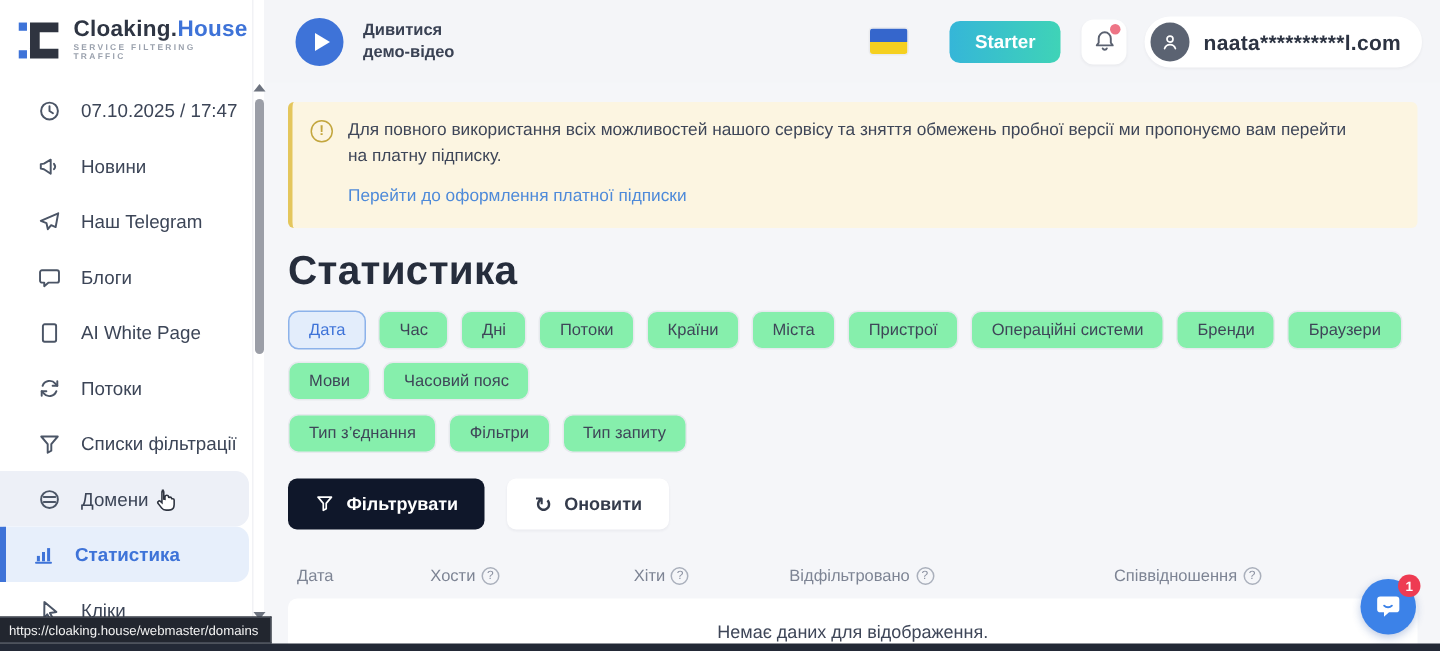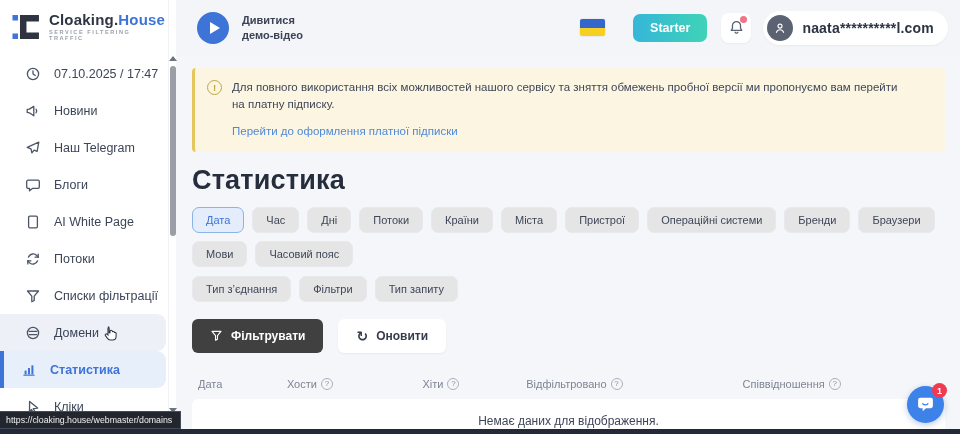--- a/index.html
+++ b/index.html
@@ -56,26 +56,26 @@
   .banner { background:#fcf5e1; border-left:3px solid #e4c65c; border-radius:4px; padding:11px 14px 12px 12px; display:flex; gap:10px; }
   .warn-icon { width:15px; height:15px; border:1.3px solid #c3a63e; border-radius:50%; color:#c3a63e; font-size:9.5px; font-weight:700; display:flex; align-items:center; justify-content:center; flex:none; margin-top:1px; }
   .banner-body { font-size:11.5px; color:#3e4658; line-height:1.5; }
   .banner-text { max-width:668px; }
   .banner-link { display:inline-block; margin-top:9px; color:#4e8ad9; cursor:pointer; }
 
   .page-title { margin-top:13px; font-size:27px; font-weight:800; color:#262d3c; letter-spacing:.2px; }
 
   .tabs-row { display:flex; gap:8px; margin-top:11px; flex-wrap:wrap; }
   .tabs-row + .tabs-row { margin-top:9px; }
-  .tab { background:#e5e5e5; border:1px solid #e7e9ee; border-radius:7px; padding:6px 13px; font-size:11px; color:#3e4658; cursor:pointer; white-space:nowrap; }
+  .tab { background:#86efac; border:1px solid #e7e9ee; border-radius:7px; padding:6px 13px; font-size:11px; color:#3e4658; cursor:pointer; white-space:nowrap; }
   .tab.active { background:#e3edfb; border-color:#8cb2ea; color:#3e73d8; }
 
   .actions-row { display:flex; gap:15px; margin-top:17px; }
   .btn { display:flex; align-items:center; gap:8px; border-radius:6px; padding:10px 18px; font-size:12px; font-weight:600; cursor:pointer; }
-  .btn-filter { background:#404040; color:#fff; }
+  .btn-filter { background:#0f172a; color:#fff; }
   .btn-refresh { background:#fff; color:#343b4b; box-shadow:0 1px 2px rgba(30,40,60,.06); }
   .refresh-glyph { font-size:14px; line-height:1; color:#343b4b; }
 
   .table { margin-top:15px; }
   .thead { display:flex; align-items:center; padding:10px 6px 9px 6px; font-size:11px; color:#7d8494; }
   .th { display:flex; align-items:center; gap:4px; }
   .th-0 { width:12%; } .th-1 { width:18.3%; } .th-2 { width:14%; } .th-3 { width:29.2%; } .th-4 { width:26.5%; }
   .help { width:12px; height:12px; border:1px solid #aab0bc; border-radius:50%; font-size:8px; color:#8a90a0; display:inline-flex; align-items:center; justify-content:center; cursor:pointer; }
   .tbody-empty { background:#fff; border-radius:6px; text-align:center; padding:15px 10px 16px 10px; font-size:12px; color:#3e4658; }
 

